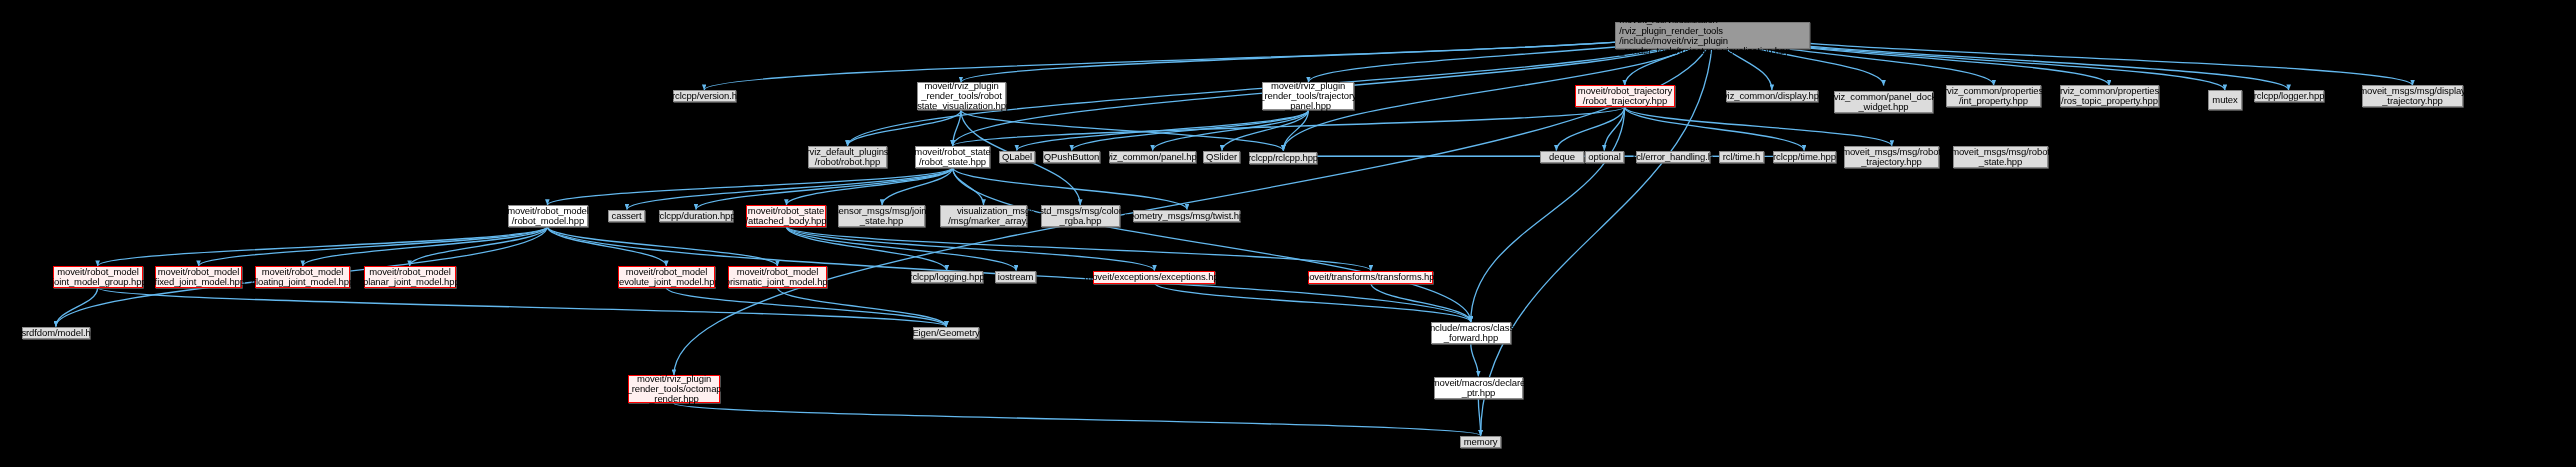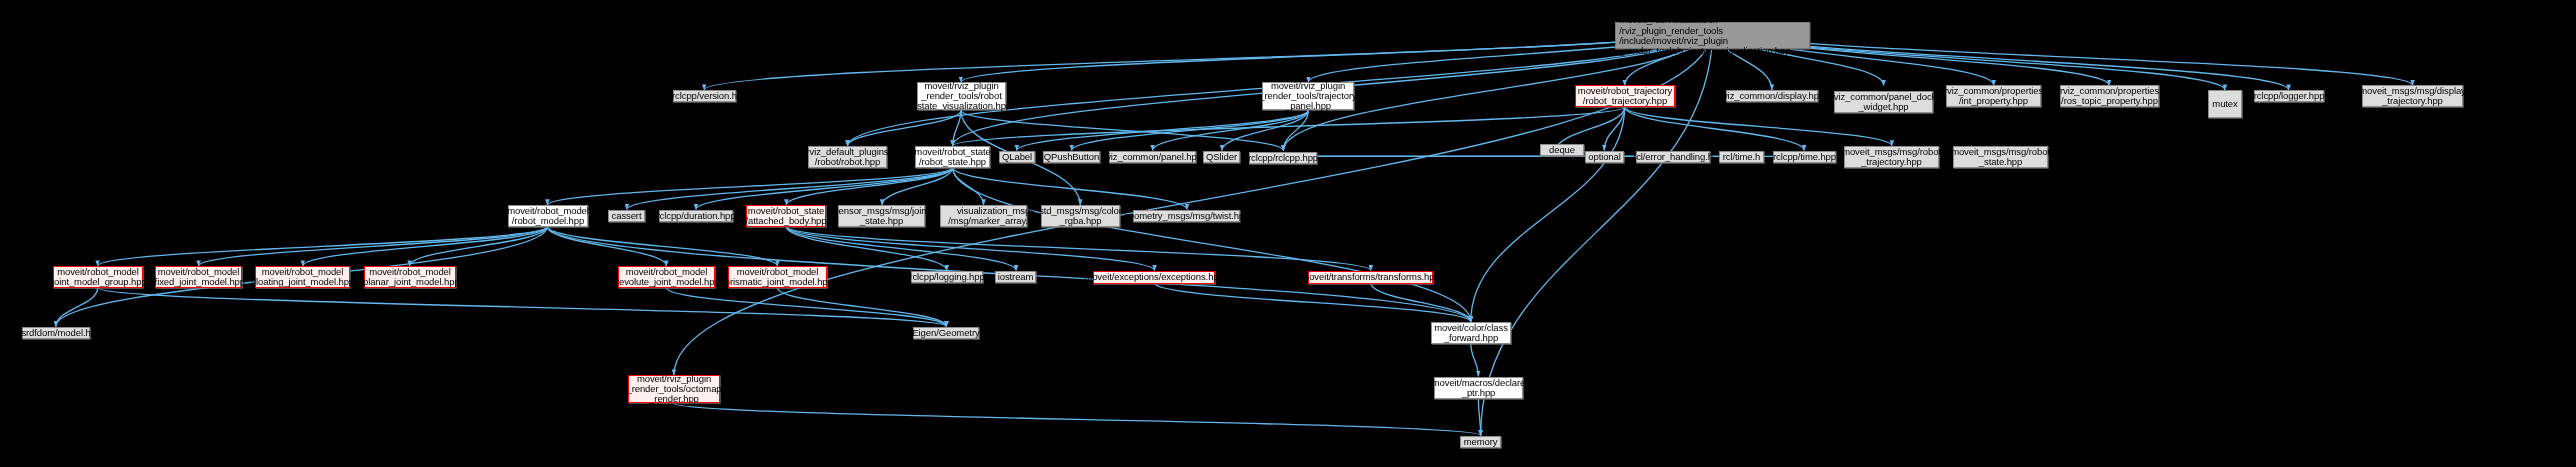--- a/index.html
+++ b/index.html
@@ -151,34 +151,34 @@
 _panel.hpp</div>
       <div class="node red" style="left: 1575px; top: 85px; width: 100px; height: 22px;">moveit/robot_trajectory
 /robot_trajectory.hpp</div>
       <div class="node grey" style="left: 1726px; top: 90px; width: 92px; height: 12px;">rviz_common/display.hpp</div>
       <div class="node grey" style="left: 1834px; top: 91px; width: 99px; height: 22px;">rviz_common/panel_dock
 _widget.hpp</div>
       <div class="node grey" style="left: 1946px; top: 85px; width: 95px; height: 22px;">rviz_common/properties
 /int_property.hpp</div>
       <div class="node grey" style="left: 2060px; top: 85px; width: 99px; height: 22px;">rviz_common/properties
 /ros_topic_property.hpp</div>
-      <div class="node grey" style="left: 2208px; top: 90px; width: 34px; height: 28px;">mutex</div>
+      <div class="node grey" style="left: 2208px; top: 90px; width: 34px; height: 20px;">mutex</div>
       <div class="node grey" style="left: 2254px; top: 90px; width: 70px; height: 12px;">rclcpp/logger.hpp</div>
       <div class="node grey" style="left: 2362px; top: 85px; width: 101px; height: 22px;">moveit_msgs/msg/display
 _trajectory.hpp</div>
       <div class="node grey" style="left: 808px; top: 146px; width: 79px; height: 22px;">rviz_default_plugins
 /robot/robot.hpp</div>
       <div class="node white" style="left: 915px; top: 146px; width: 75px; height: 22px;">moveit/robot_state
 /robot_state.hpp</div>
       <div class="node grey" style="left: 999px; top: 151px; width: 36px; height: 12px;">QLabel</div>
       <div class="node grey" style="left: 1043px; top: 151px; width: 57px; height: 12px;">QPushButton</div>
       <div class="node grey" style="left: 1109px; top: 151px; width: 87px; height: 12px;">rviz_common/panel.hpp</div>
       <div class="node grey" style="left: 1203px; top: 151px; width: 37px; height: 12px;">QSlider</div>
       <div class="node grey" style="left: 1249px; top: 152px; width: 68px; height: 12px;">rclcpp/rclcpp.hpp</div>
-      <div class="node grey" style="left: 1540px; top: 144px; width: 44px; height: 12px;">deque</div>
+      <div class="node grey" style="left: 1540px; top: 151px; width: 44px; height: 12px;">deque</div>
       <div class="node grey" style="left: 1585px; top: 151px; width: 39px; height: 12px;">optional</div>
       <div class="node grey" style="left: 1636px; top: 151px; width: 74px; height: 12px;">rcl/error_handling.h</div>
       <div class="node grey" style="left: 1719px; top: 151px; width: 45px; height: 12px;">rcl/time.h</div>
       <div class="node grey" style="left: 1773px; top: 151px; width: 63px; height: 12px;">rclcpp/time.hpp</div>
       <div class="node grey" style="left: 1844px; top: 146px; width: 95px; height: 22px;">moveit_msgs/msg/robot
 _trajectory.hpp</div>
       <div class="node grey" style="left: 1953px; top: 146px; width: 95px; height: 22px;">moveit_msgs/msg/robot
 _state.hpp</div>
       <div class="node white" style="left: 508px; top: 205px; width: 80px; height: 22px;">moveit/robot_model
 /robot_model.hpp</div>
@@ -204,21 +204,21 @@
       <div class="node red" style="left: 618px; top: 266px; width: 97px; height: 22px;">moveit/robot_model
 /revolute_joint_model.hpp</div>
       <div class="node red" style="left: 728px; top: 266px; width: 99px; height: 22px;">moveit/robot_model
 /prismatic_joint_model.hpp</div>
       <div class="node grey" style="left: 911px; top: 271px; width: 72px; height: 12px;">rclcpp/logging.hpp</div>
       <div class="node grey" style="left: 995px; top: 271px; width: 41px; height: 12px;">iostream</div>
       <div class="node red" style="left: 1093px; top: 271px; width: 122px; height: 12.5px;">moveit/exceptions/exceptions.hpp</div>
       <div class="node red" style="left: 1308px; top: 271px; width: 125px; height: 12.5px;">moveit/transforms/transforms.hpp</div>
       <div class="node grey" style="left: 22px; top: 327px; width: 68px; height: 12px;">srdfdom/model.h</div>
       <div class="node grey" style="left: 913px; top: 327px; width: 66px; height: 12px;">Eigen/Geometry</div>
-      <div class="node white" style="left: 1431px; top: 322px; width: 80px; height: 22px;">moveit/color/class
+      <div class="node white" style="left: 1431px; top: 322px; width: 80px; height: 22px;">include/macros/class
 _forward.hpp</div>
       <div class="node red" style="left: 628px; top: 375px; width: 92px; height: 28px;">moveit/rviz_plugin
 _render_tools/octomap
 _render.hpp</div>
       <div class="node white" style="left: 1434px; top: 377px; width: 89px; height: 22px;">moveit/macros/declare
 _ptr.hpp</div>
       <div class="node grey" style="left: 1460px; top: 436px; width: 41px; height: 12px;">memory</div>
     </div>
 </div>
 

